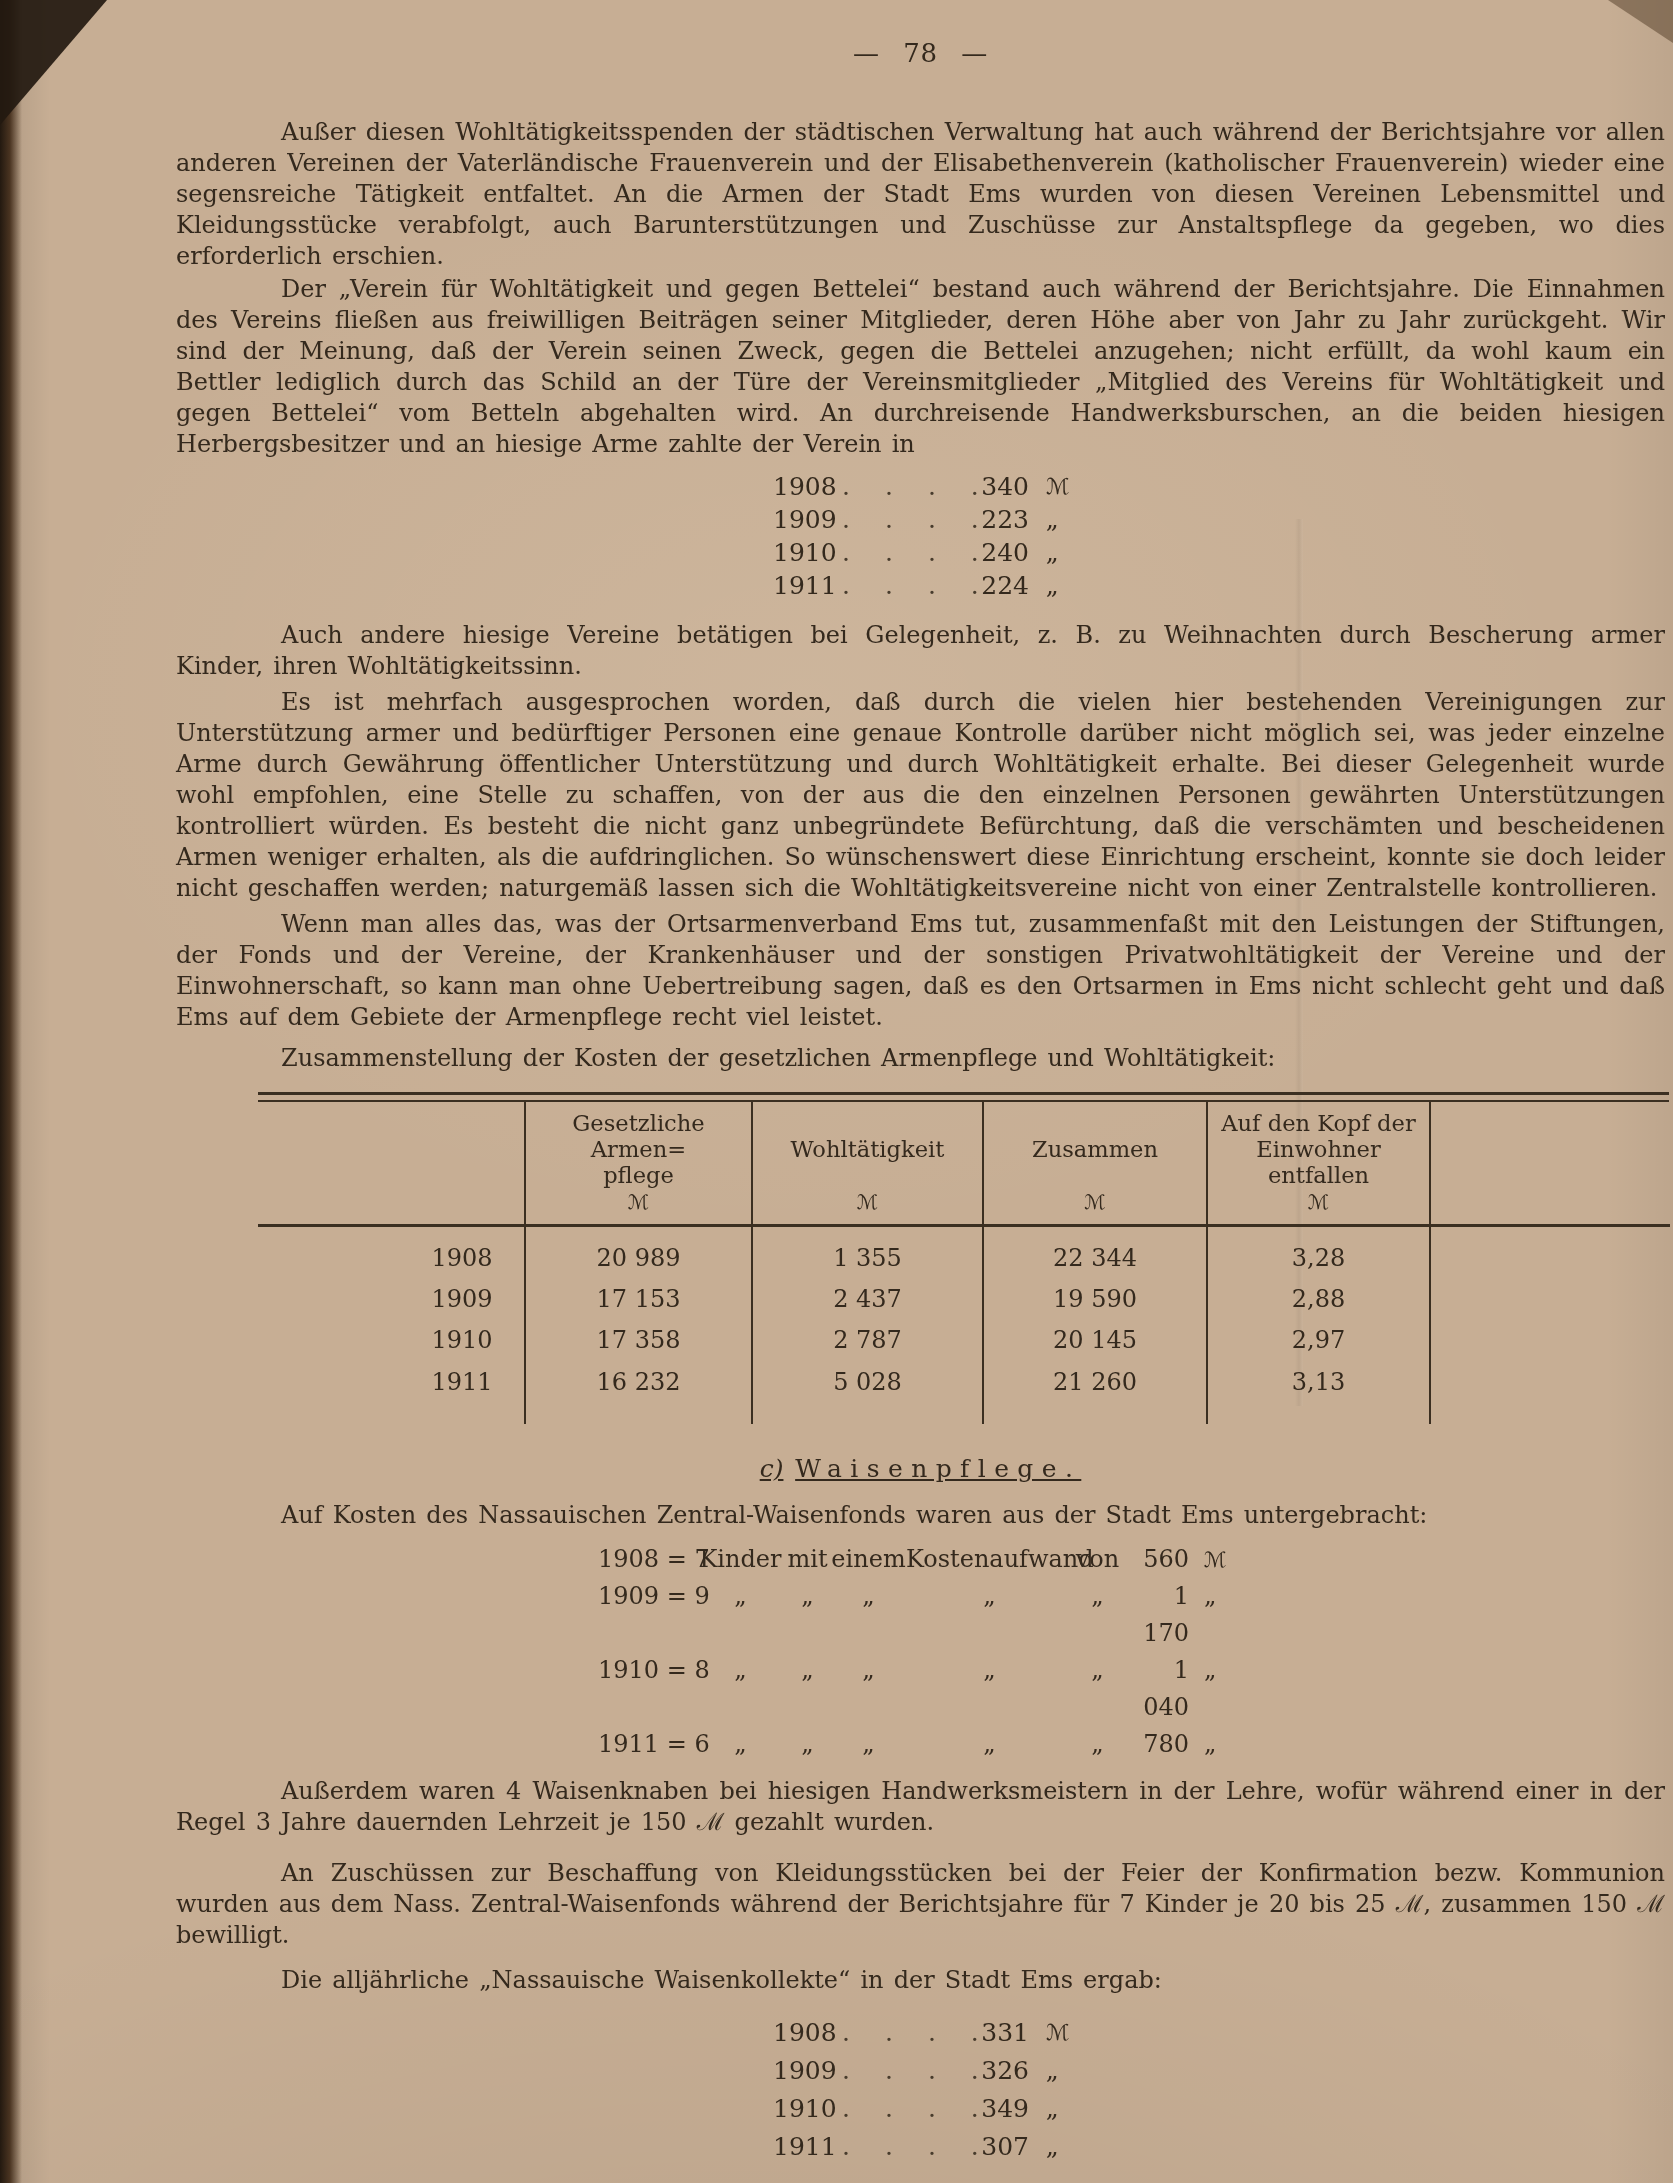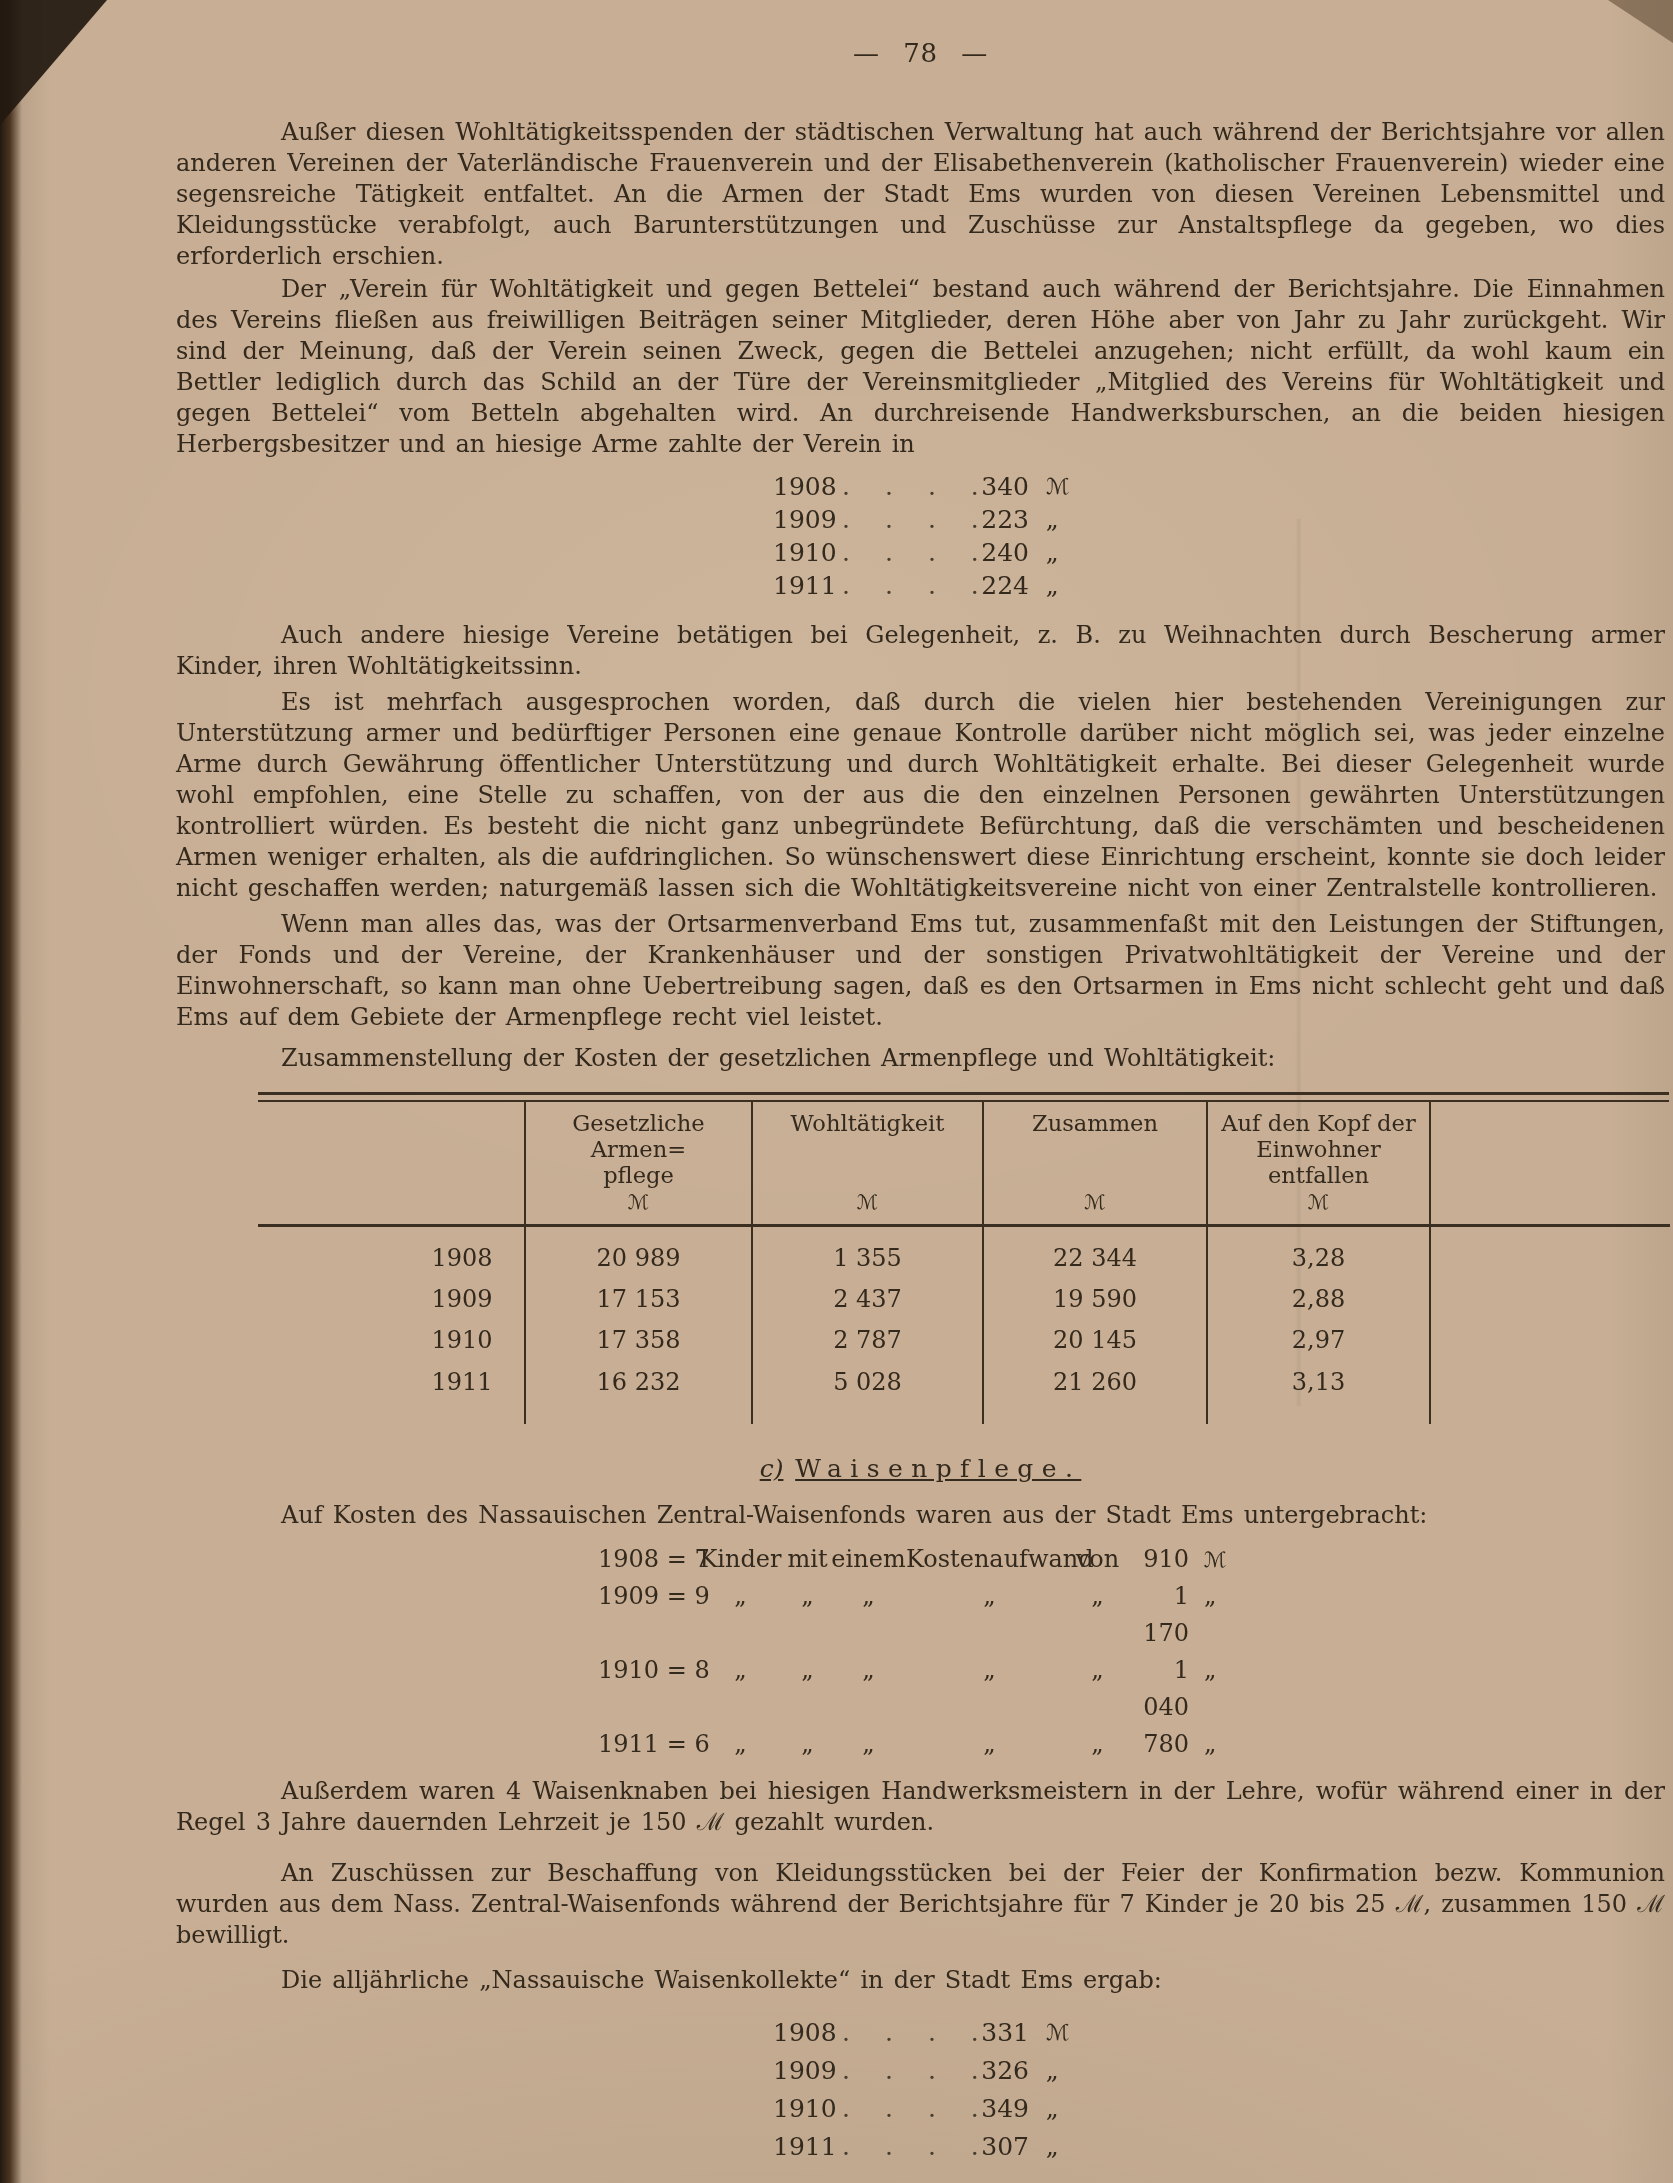--- a/index.html
+++ b/index.html
@@ -55,21 +55,21 @@
   .kinderrow .yc{text-align:left;white-space:nowrap;}
   .kinderrow .kval{text-align:right;}
   .kinderrow .kunit{text-align:left;padding-left:15px;}
   
   .costs{margin:18.4px 0 0 82px;width:1411px;}
   .costs-topline{height:4.2px;border-top:3.3px solid var(--rule,#3b2f21);border-bottom:2.5px solid var(--rule,#3b2f21);}
   .costs-grid{display:grid;grid-template-columns:266px 227px 231px 224px 223px 241px;}
   .cg{border-left:2.5px solid var(--rule,#3b2f21);}
   .th{display:flex;flex-direction:column;min-height:105px;padding:8.4px 5px;text-align:center;
     font-size:22.6px;line-height:26px;}
-  .th .hl{flex:1;display:flex;flex-direction:column;}
+  .th .hl{flex:1;display:flex;flex-direction:column;justify-content:center;}
   .th .hl span{display:block;}
   .th .hu{margin-top:1.7px;}
   .headline{grid-column:1/-1;height:0;border-top:3.3px solid var(--rule,#3b2f21);}
   .td{text-align:center;font-size:24px;line-height:38px;padding-top:3.3px;}
   .td.year{padding-left:142px;}
   .td.first{padding-top:11.7px;}
   .td.bext{padding-bottom:23.4px;}
   
   .sect{margin-top:30px;text-align:center;font-size:25px;text-decoration:underline;}
   .sect .pre{font-style:italic;margin-right:11.7px;}
@@ -204,21 +204,21 @@
     <p class="para wintro">Auf Kosten des Nassauischen Zentral-Waisenfonds waren aus der Stadt Ems untergebracht:</p>
 
     <div class="kinderlist">
       <div class="kinderrow">
         <span class="yc">1908 = 7</span>
           <span>Kinder</span>
           <span>mit</span>
           <span>einem</span>
           <span>Kostenaufwand</span>
           <span>von</span>
-          <span class="kval">910</span>
+          <span class="kval">560</span>
           <span class="kunit mark">ℳ</span>
       </div>
       <div class="kinderrow">
         <span class="yc">1909 = 9</span>
           <span>„</span>
           <span>„</span>
           <span>„</span>
           <span>„</span>
           <span>„</span>
           <span class="kval">1 170</span>

